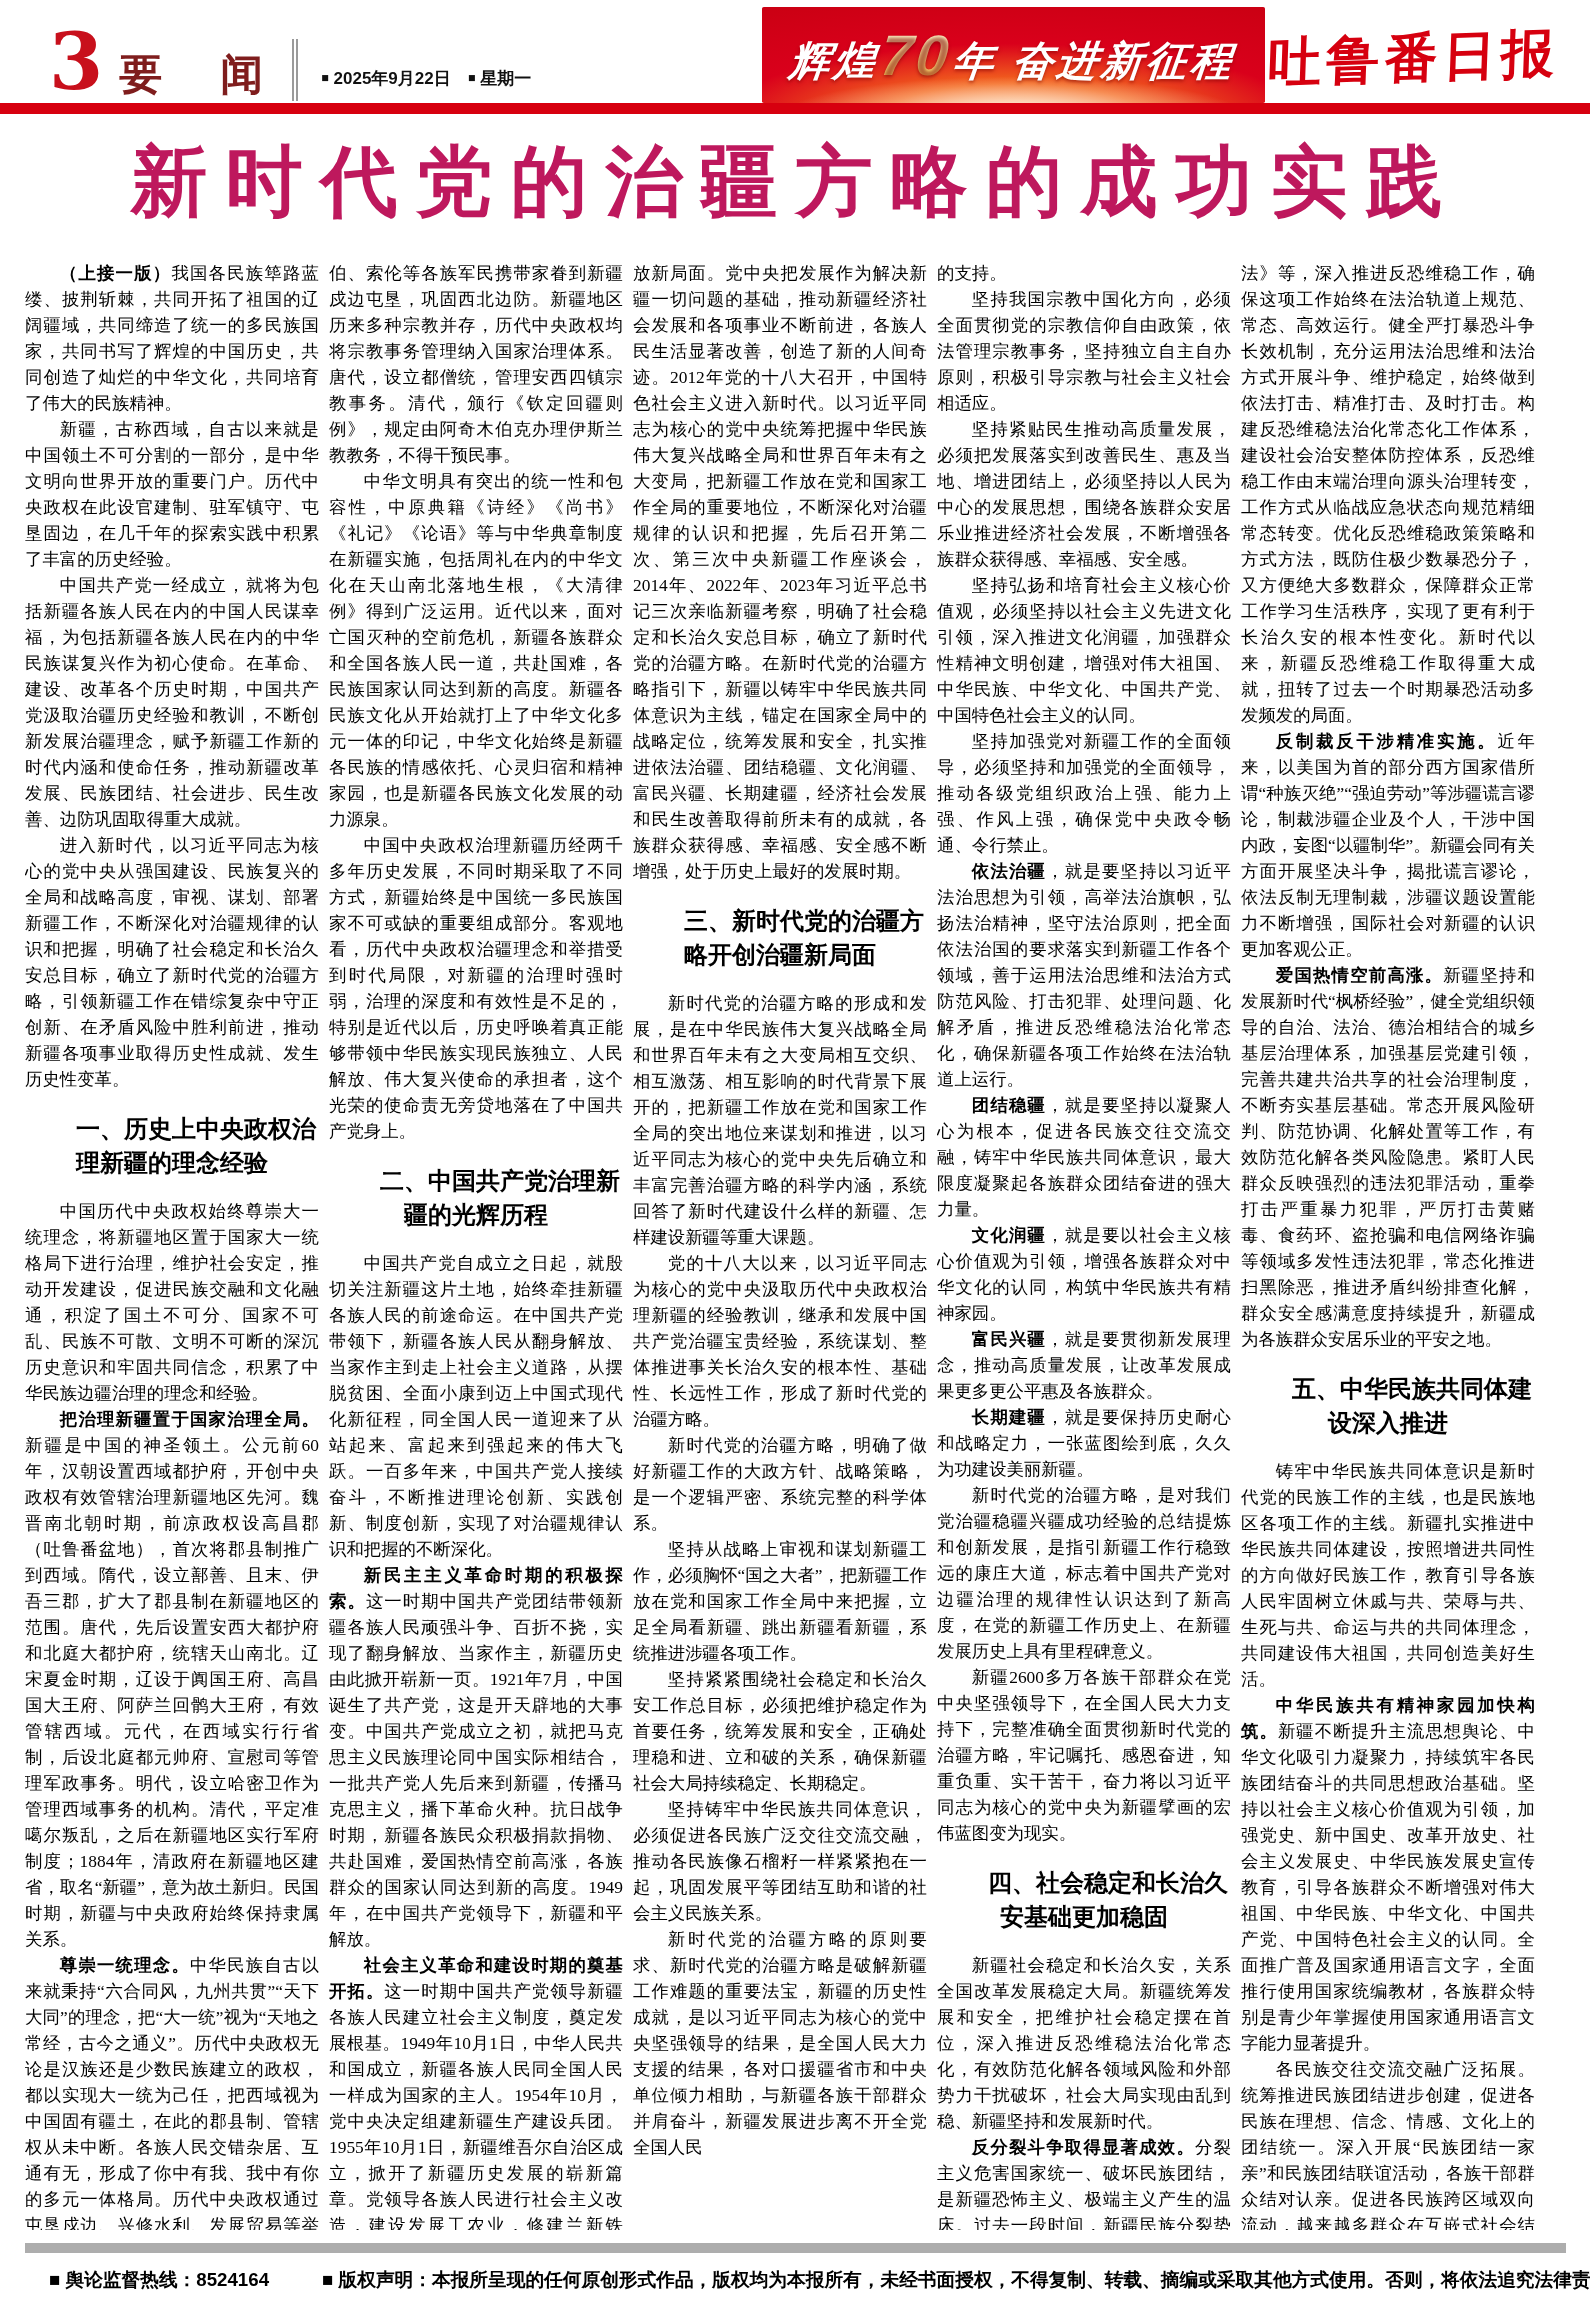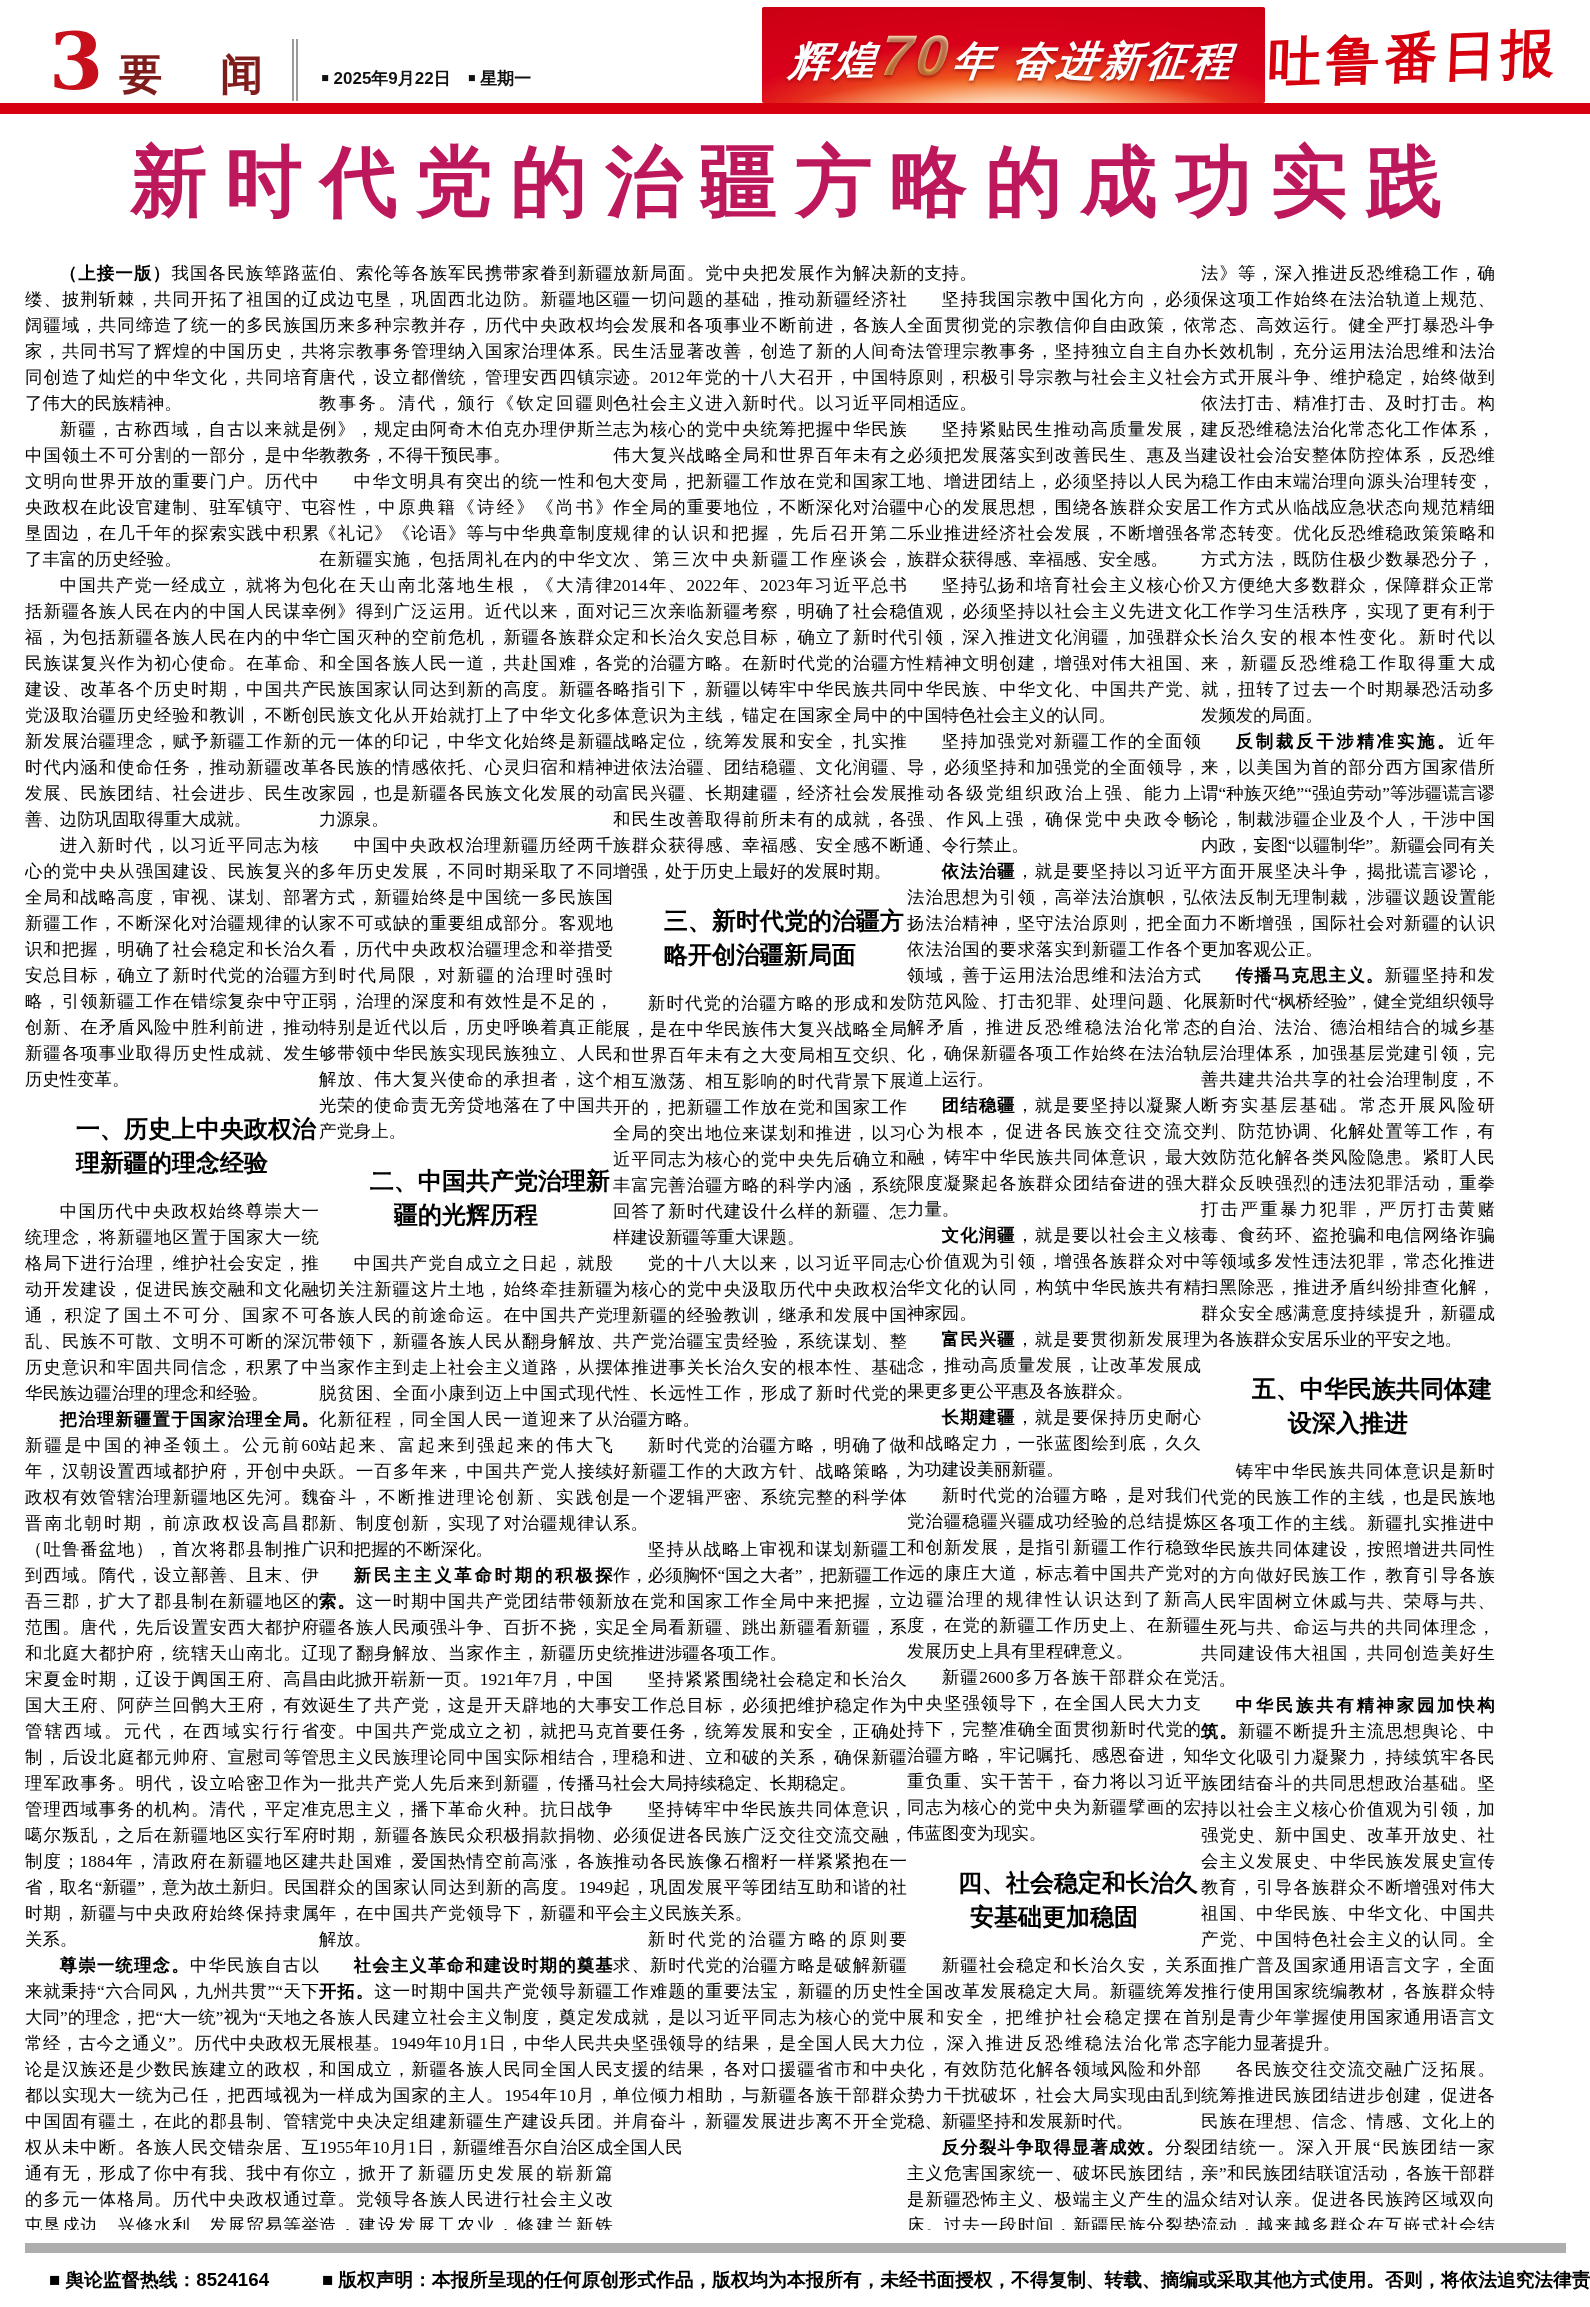--- a/index.html
+++ b/index.html
@@ -28,21 +28,21 @@
           -webkit-background-clip:text;background-clip:text;-webkit-text-fill-color:transparent;
           padding:0 1.8px;font-style:italic;}
   .paper-title{position:absolute;right:32px;top:23px;font-size:53px;font-weight:bold;color:#d6000f;
           font-family:"DejaVu Serif",serif;transform:rotate(-2deg) skewX(-4deg);letter-spacing:5.3px;white-space:nowrap;}
   .red-rule{position:absolute;left:0;top:103px;width:100%;height:10.7px;background:#d7000f;}
   
   .headline{position:absolute;left:0;top:135px;width:100%;margin:0;text-align:center;
             font-size:77px;line-height:93px;font-weight:bold;color:#be185d;letter-spacing:18px;
             font-family:"Liberation Sans",sans-serif;white-space:nowrap;}
   
-  .columns{position:absolute;left:25px;top:260px;width:1541px;height:1970px;display:flex;gap:0;}
+  .columns{position:absolute;left:25px;top:260px;width:1541px;height:1970px;display:flex;gap:10px;}
   .col{width:294px;height:100%;overflow:hidden;text-align:justify;}
   .col p{margin:0;font-size:17.4px;line-height:26px;text-indent:2em;
          font-family:"Liberation Serif","DejaVu Serif",serif;color:#000;}
   .col p b.lead{font-weight:bold;}
   .col .sec-h{font-size:24px;line-height:34px;font-weight:bold;text-indent:2em;
          margin:19.6px 0 18px 0;font-family:"Liberation Sans",sans-serif;color:#000;text-align:center;}
   
   .gray-bar{position:absolute;left:25px;top:2243px;width:1541px;height:9.8px;background:#adadad;}
   .footer-line{position:absolute;left:49px;top:2267px;width:1514px;font-size:18.7px;font-weight:bold;
          color:#000;font-family:"Liberation Sans",sans-serif;white-space:nowrap;}
@@ -119,21 +119,21 @@
         <p><b class="lead">长期建疆</b>，就是要保持历史耐心和战略定力，一张蓝图绘到底，久久为功建设美丽新疆。</p>
         <p>新时代党的治疆方略，是对我们党治疆稳疆兴疆成功经验的总结提炼和创新发展，是指引新疆工作行稳致远的康庄大道，标志着中国共产党对边疆治理的规律性认识达到了新高度，在党的新疆工作历史上、在新疆发展历史上具有里程碑意义。</p>
         <p>新疆2600多万各族干部群众在党中央坚强领导下，在全国人民大力支持下，完整准确全面贯彻新时代党的治疆方略，牢记嘱托、感恩奋进，知重负重、实干苦干，奋力将以习近平同志为核心的党中央为新疆擘画的宏伟蓝图变为现实。</p>
         <p class="sec-h">四、社会稳定和长治久安基础更加稳固</p>
         <p>新疆社会稳定和长治久安，关系全国改革发展稳定大局。新疆统筹发展和安全，把维护社会稳定摆在首位，深入推进反恐维稳法治化常态化，有效防范化解各领域风险和外部势力干扰破坏，社会大局实现由乱到稳、新疆坚持和发展新时代。</p>
         <p><b class="lead">反分裂斗争取得显著成效。</b>分裂主义危害国家统一、破坏民族团结，是新疆恐怖主义、极端主义产生的温床。过去一段时间，新疆民族分裂势力、宗教极端势力、暴力恐怖势力大肆实施破坏活动，给新疆社会稳定带来极大危害，给各族人民造成极大伤痛。中国政府反对一切形式的分裂主义、恐怖主义和极端主义，对任何分裂国家、危害公共安全、侵犯公民人权的行为，依法严厉打击。新疆坚决维护国家统一，依法严厉打击组织、策划、实施分裂国家、破坏国家统一、煽动分裂国家等违法犯罪行为，把依法打击的要求落实到工作各个领域，依据《中华人民共和国刑法》《中华人民共和国反恐怖主义</p>
       </div>
       <div class="col">
         <p style="text-indent: 0px;">法》等，深入推进反恐维稳工作，确保这项工作始终在法治轨道上规范、常态、高效运行。健全严打暴恐斗争长效机制，充分运用法治思维和法治方式开展斗争、维护稳定，始终做到依法打击、精准打击、及时打击。构建反恐维稳法治化常态化工作体系，建设社会治安整体防控体系，反恐维稳工作由末端治理向源头治理转变，工作方式从临战应急状态向规范精细常态转变。优化反恐维稳政策策略和方式方法，既防住极少数暴恐分子，又方便绝大多数群众，保障群众正常工作学习生活秩序，实现了更有利于长治久安的根本性变化。新时代以来，新疆反恐维稳工作取得重大成就，扭转了过去一个时期暴恐活动多发频发的局面。</p>
         <p><b class="lead">反制裁反干涉精准实施。</b>近年来，以美国为首的部分西方国家借所谓“种族灭绝”“强迫劳动”等涉疆谎言谬论，制裁涉疆企业及个人，干涉中国内政，妄图“以疆制华”。新疆会同有关方面开展坚决斗争，揭批谎言谬论，依法反制无理制裁，涉疆议题设置能力不断增强，国际社会对新疆的认识更加客观公正。</p>
-        <p><b class="lead">传播马克思主义。</b>新疆坚持和发展新时代“枫桥经验”，健全党组织领导的自治、法治、德治相结合的城乡基层治理体系，加强基层党建引领，完善共建共治共享的社会治理制度，不断夯实基层基础。常态开展风险研判、防范协调、化解处置等工作，有效防范化解各类风险隐患。紧盯人民群众反映强烈的违法犯罪活动，重拳打击严重暴力犯罪，严厉打击黄赌毒、食药环、盗抢骗和电信网络诈骗等领域多发性违法犯罪，常态化推进扫黑除恶，推进矛盾纠纷排查化解，群众安全感满意度持续提升，新疆成为各族群众安居乐业的平安之地。</p>
+        <p><b class="lead">爱国热情空前高涨。</b>新疆坚持和发展新时代“枫桥经验”，健全党组织领导的自治、法治、德治相结合的城乡基层治理体系，加强基层党建引领，完善共建共治共享的社会治理制度，不断夯实基层基础。常态开展风险研判、防范协调、化解处置等工作，有效防范化解各类风险隐患。紧盯人民群众反映强烈的违法犯罪活动，重拳打击严重暴力犯罪，严厉打击黄赌毒、食药环、盗抢骗和电信网络诈骗等领域多发性违法犯罪，常态化推进扫黑除恶，推进矛盾纠纷排查化解，群众安全感满意度持续提升，新疆成为各族群众安居乐业的平安之地。</p>
         <p class="sec-h">五、中华民族共同体建设深入推进</p>
         <p>铸牢中华民族共同体意识是新时代党的民族工作的主线，也是民族地区各项工作的主线。新疆扎实推进中华民族共同体建设，按照增进共同性的方向做好民族工作，教育引导各族人民牢固树立休戚与共、荣辱与共、生死与共、命运与共的共同体理念，共同建设伟大祖国，共同创造美好生活。</p>
         <p><b class="lead">中华民族共有精神家园加快构筑。</b>新疆不断提升主流思想舆论、中华文化吸引力凝聚力，持续筑牢各民族团结奋斗的共同思想政治基础。坚持以社会主义核心价值观为引领，加强党史、新中国史、改革开放史、社会主义发展史、中华民族发展史宣传教育，引导各族群众不断增强对伟大祖国、中华民族、中华文化、中国共产党、中国特色社会主义的认同。全面推广普及国家通用语言文字，全面推行使用国家统编教材，各族群众特别是青少年掌握使用国家通用语言文字能力显著提升。</p>
         <p>各民族交往交流交融广泛拓展。统筹推进民族团结进步创建，促进各民族在理想、信念、情感、文化上的团结统一。深入开展“民族团结一家亲”和民族团结联谊活动，各族干部群众结对认亲。促进各民族跨区域双向流动，越来越多群众在互嵌式社会结构和社区环境中共居共学、共建共享、共事共乐，中华民族共同体意识日益深入人心，平等团结互助和谐的社会主义新型民族关系不断巩固和发展。（下转四版）</p>
       </div>
     </main>
 
   <footer>
     <div class="gray-bar"></div>
     <div class="footer-line">

